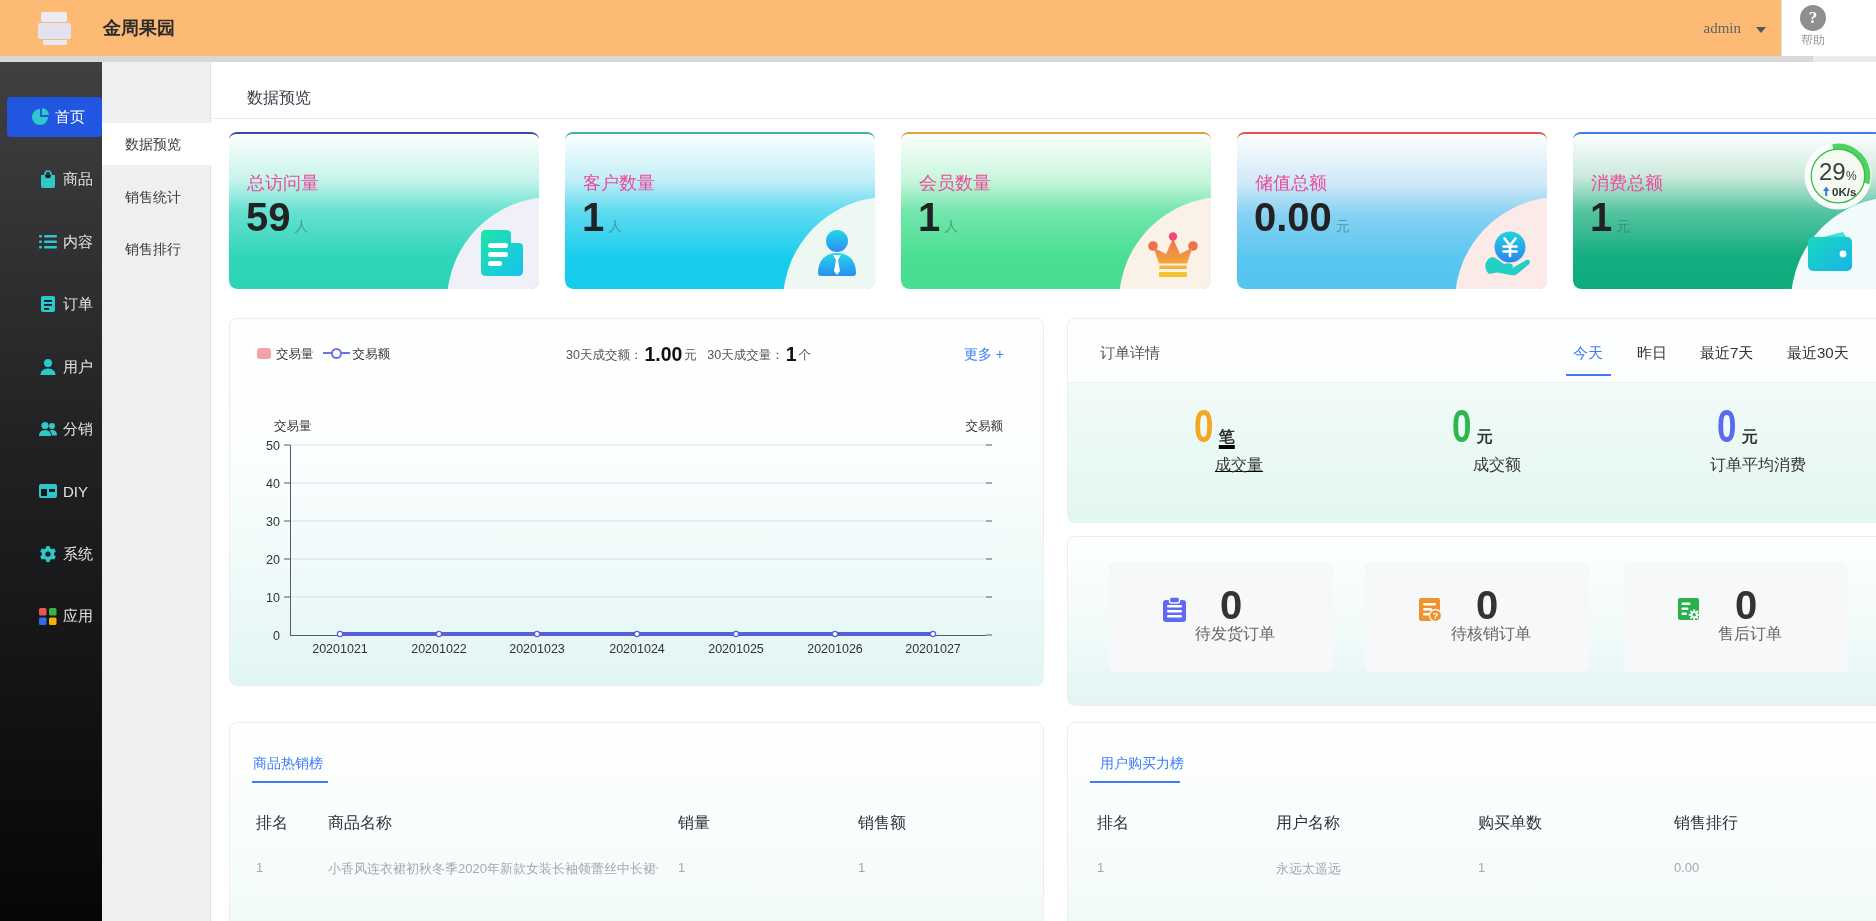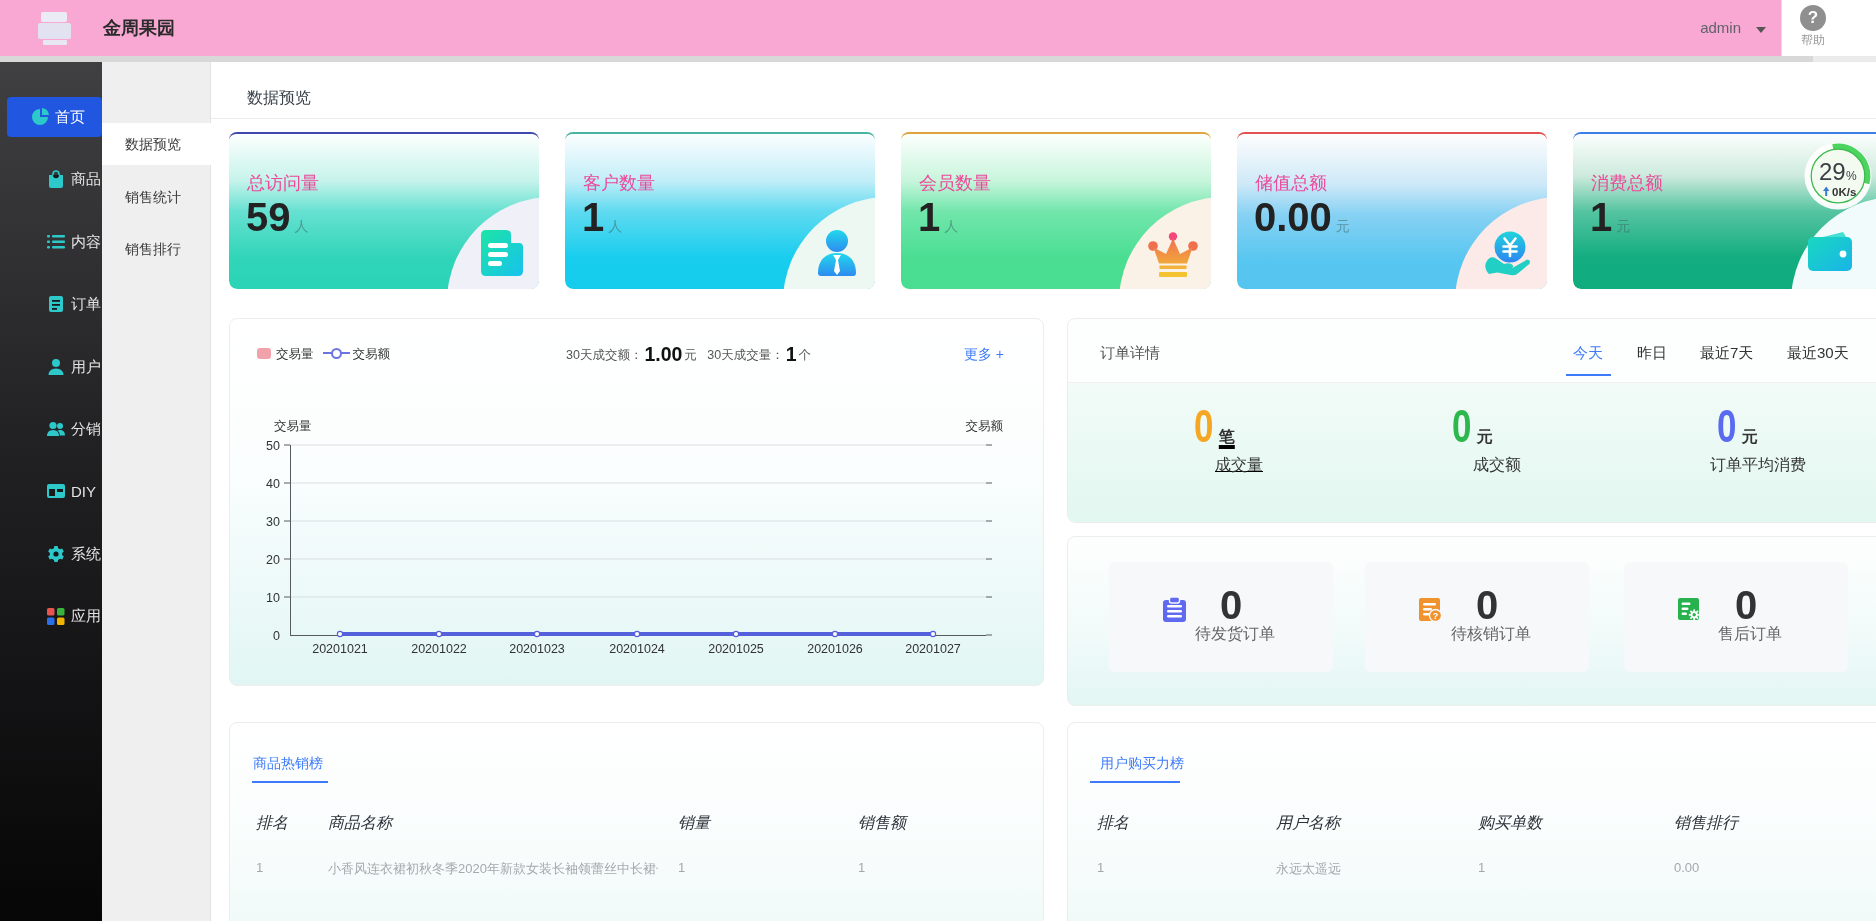--- a/index.html
+++ b/index.html
@@ -1,31 +1,31 @@
 <!DOCTYPE html>
 <html lang="zh"><head>
 <meta charset="utf-8">
 <title>金周果园</title>
 <style>
 *{margin:0;padding:0;box-sizing:border-box;}
 html,body{width:1876px;height:921px;overflow:hidden;font-family:"Liberation Sans",sans-serif;background:#fff;}
 .abs{position:absolute;}
 
-.header{position:absolute;left:0;top:0;width:1844px;height:56px;background:#f9a8d4;}
+.header{position:absolute;left:0;top:0;width:1844px;height:56px;background:#fdba74;font-family:Liberation Serif, serif;}
 .header .title{position:absolute;left:103px;top:0;line-height:56px;font-size:18px;font-weight:bold;color:#2b2b2b;}
 .header .admin{position:absolute;right:103px;top:0;line-height:56px;font-size:15px;color:#5f6368;}
 .caret{position:absolute;right:78px;top:27px;width:0;height:0;border-left:5px solid transparent;border-right:5px solid transparent;border-top:6px solid #555;}
 .helpbox{position:absolute;right:0;top:0;width:63px;height:56px;background:#fff;border-left:1px solid #e3e3e3;text-align:center;}
 .helpbox .qc{display:inline-block;margin-top:5px;width:26px;height:26px;border-radius:50%;background:#8f8f8f;color:#fff;font-size:17px;font-weight:bold;line-height:26px;}
 .helpbox .ht{font-size:12px;color:#999;margin-top:1px;}
 .strip{position:absolute;left:0;top:56px;width:1876px;height:6px;background:#d8d8d8;}
 .strip2{position:absolute;left:1813px;top:56px;width:63px;height:6px;background:#ebebeb;}
 
 .side1{position:absolute;left:0;top:62px;width:102px;height:859px;background:linear-gradient(180deg,#404043 0%,#212123 45%,#060607 100%);}
-.m-item{position:absolute;left:16px;width:90px;height:40px;color:#e3e3e5;font-size:15px;}
+.m-item{position:absolute;left:8px;width:90px;height:40px;color:#e3e3e5;font-size:15px;}
 .m-item .ic{position:absolute;left:31px;top:50%;transform:translateY(-50%);width:18px;height:18px;}
 .m-item .tx{position:absolute;left:55px;top:50%;transform:translateY(-50%);}
 .m-item.active{background:#2056e0;border-radius:4px;left:7px;width:95px;color:#fff;}
 .m-item.active .ic{left:24px}
 .m-item.active .tx{left:48px}
 
 .side2{position:absolute;left:102px;top:62px;width:109px;height:859px;background:#efefef;border-right:1px solid #e2e2e2;}
 .s-item{position:absolute;left:0;width:109px;height:52px;line-height:52px;padding-left:23px;font-size:14px;color:#3a3a3a;}
 .s-item.active{background:#fff;}
 
@@ -66,21 +66,21 @@
 
 .mini-wrap{position:absolute;left:856px;top:474px;width:820px;height:170px;border:1px solid #ededed;border-radius:8px;background:linear-gradient(180deg,#fdfffe 0%,#f2fbfa 55%,#e2f6f4 100%);}
 .mini{position:absolute;top:25px;width:224px;height:110px;background:#f7f8fa;border-radius:6px;}
 .mini .ic{position:absolute;left:54px;top:35px;width:23px;height:25px;}
 .mini .n{position:absolute;left:0;top:21px;width:100%;text-align:center;padding-left:20px;font-size:40px;font-weight:bold;color:#333;}
 .mini .l{position:absolute;left:0;top:62px;width:100%;text-align:center;padding-left:28px;font-size:16px;color:#666;}
 
 .tbl-card{position:absolute;top:660px;height:261px;border:1px solid #ededed;border-radius:8px;background:linear-gradient(180deg,#ffffff 0%,#f6fcfb 60%,#e7f8f4 100%);}
 .tbl-card .tab-t{position:absolute;top:32px;font-size:14px;color:#3e7bfa;}
 .tbl-card .tab-u{position:absolute;top:58px;height:2px;background:#3e7bfa;}
-.tbl-card .hd{position:absolute;top:90px;font-size:16px;color:#2c3038;font-style:italic;}
+.tbl-card .hd{position:absolute;top:90px;font-size:16px;color:#2c3038;}
 .tbl-card .rw{position:absolute;top:137px;font-size:13px;color:#a5a8ad;}
 </style>
 </head>
 <body>
 <div class="header">
   <svg class="abs" style="left:37px;top:10px" width="36" height="38" viewBox="0 0 36 38">
     <rect x="4" y="2" width="26" height="10" rx="2" fill="#ebebf5"></rect>
     <rect x="1" y="13" width="33" height="16" rx="2" fill="#e2e2f0"></rect>
     <rect x="6" y="30" width="24" height="5" rx="1" fill="#e8e8f3"></rect>
   </svg>

